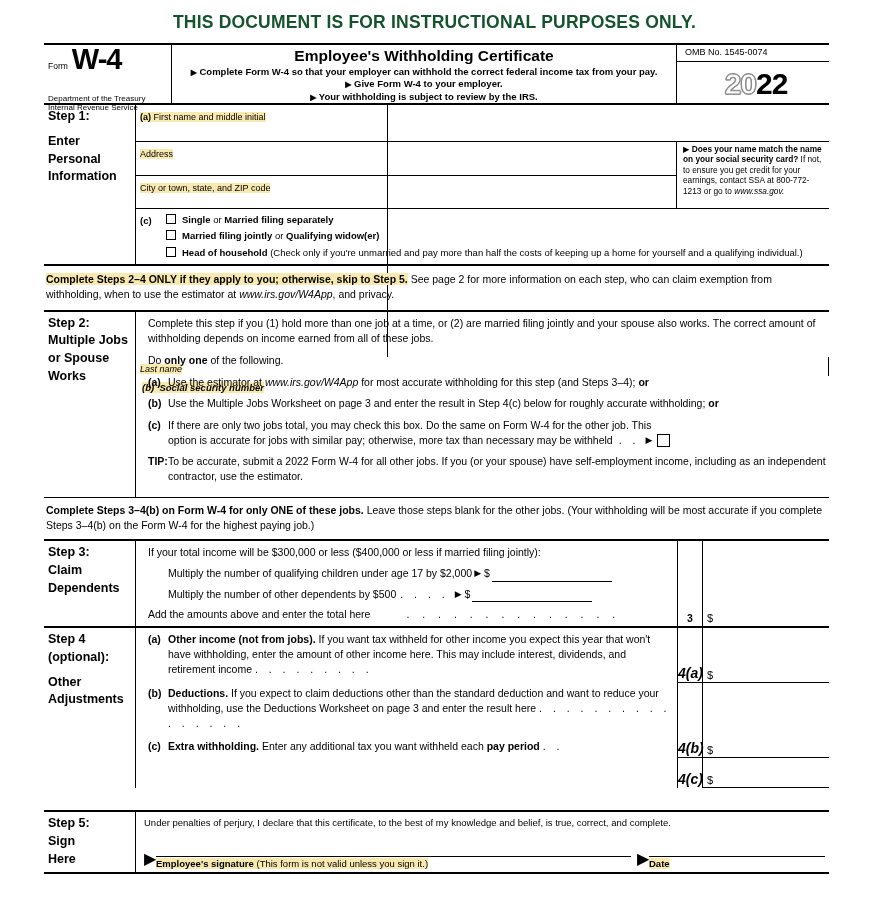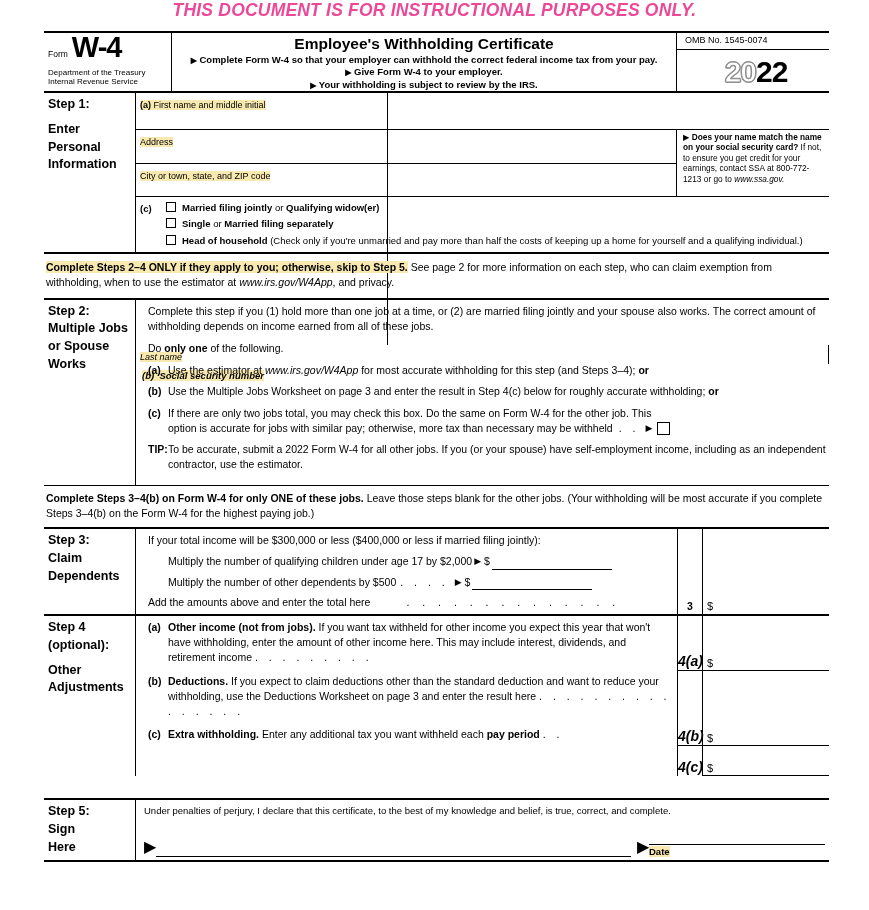--- a/index.html
+++ b/index.html
@@ -19,24 +19,24 @@
     width: 869px;
     height: 910px;
     background: #ffffff;
   }
 
   
   .instructional-banner {
     text-align: center;
     font-size: 17.5px;
     font-weight: bold;
-    color: #ec4899;
+    color: #14532d;
     letter-spacing: 0.2px;
+    padding-top: 12px;
     padding-bottom: 10px;
-    font-style: italic;
   }
 
   
   .form-body {
     margin: 0 40px 0 44px;
     width: 785px;
   }
 
   .hl { background: #f8e9b0; }
 
@@ -59,21 +59,21 @@
   .hdr-form-word { font-size: 8.5px; margin-right: 4px; }
   .hdr-w4 {
     font-size: 29px;
     font-weight: bold;
     letter-spacing: -1px;
     line-height: 0.95;
   }
   .hdr-dept {
     font-size: 8px;
     line-height: 1.18;
-    margin-top: 6px;
+    margin-top: 20px;
   }
   .hdr-center {
     flex: 1;
     padding: 2px 4px 0 4px;
     box-sizing: border-box;
     text-align: center;
     border-right: 1.5px solid #000;
   }
   .hdr-title {
     font-size: 15.5px;
@@ -511,26 +511,26 @@
             <b>Does your name match the name on your social security card?</b><span> If not, to ensure you get credit for your earnings, contact SSA at 800-772-1213 or go to </span><i>www.ssa.gov.</i>
           </div>
         </div>
 
         <div class="s1-c-block">
           <div class="s1-c-tag">(c)</div>
           <div class="s1-c-opts">
 
             <div class="s1-opt">
               <span class="cbox"></span>
-              <span><b>Married filing jointly</b><span> or </span><b>Qualifying widow(er)</b></span>
+              <span><b>Single</b><span> or </span><b>Married filing separately</b></span>
             </div>
 
             <div class="s1-opt">
               <span class="cbox"></span>
-              <span><b>Single</b><span> or </span><b>Married filing separately</b></span>
+              <span><b>Married filing jointly</b><span> or </span><b>Qualifying widow(er)</b></span>
             </div>
 
             <div class="s1-opt">
               <span class="cbox"></span>
               <span><b>Head of household</b><span> (Check only if you're unmarried and pay more than half the costs of keeping up a home for yourself and a qualifying individual.)</span></span>
             </div>
 
           </div>
         </div>
 
@@ -700,20 +700,21 @@
         <div>Here</div>
       </div>
 
       <div class="s5-body">
         <div class="s5-perjury">Under penalties of perjury, I declare that this certificate, to the best of my knowledge and belief, is true, correct, and complete.</div>
 
         <div class="s5-sigwrap">
           <div class="s5-sig">
             <span class="s5-tri">▶</span>
             <div class="s5-line"></div>
+            <div class="s5-caption"><b class="hl">Employee's signature</b><span class="hl"> (This form is not valid unless you sign it.)</span></div>
           </div>
 
           <div class="s5-date">
             <span class="s5-tri">▶</span>
             <div class="s5-line"></div>
             <div class="s5-caption"><b class="hl">Date</b></div>
           </div>
         </div>
       </div>
     </div>

